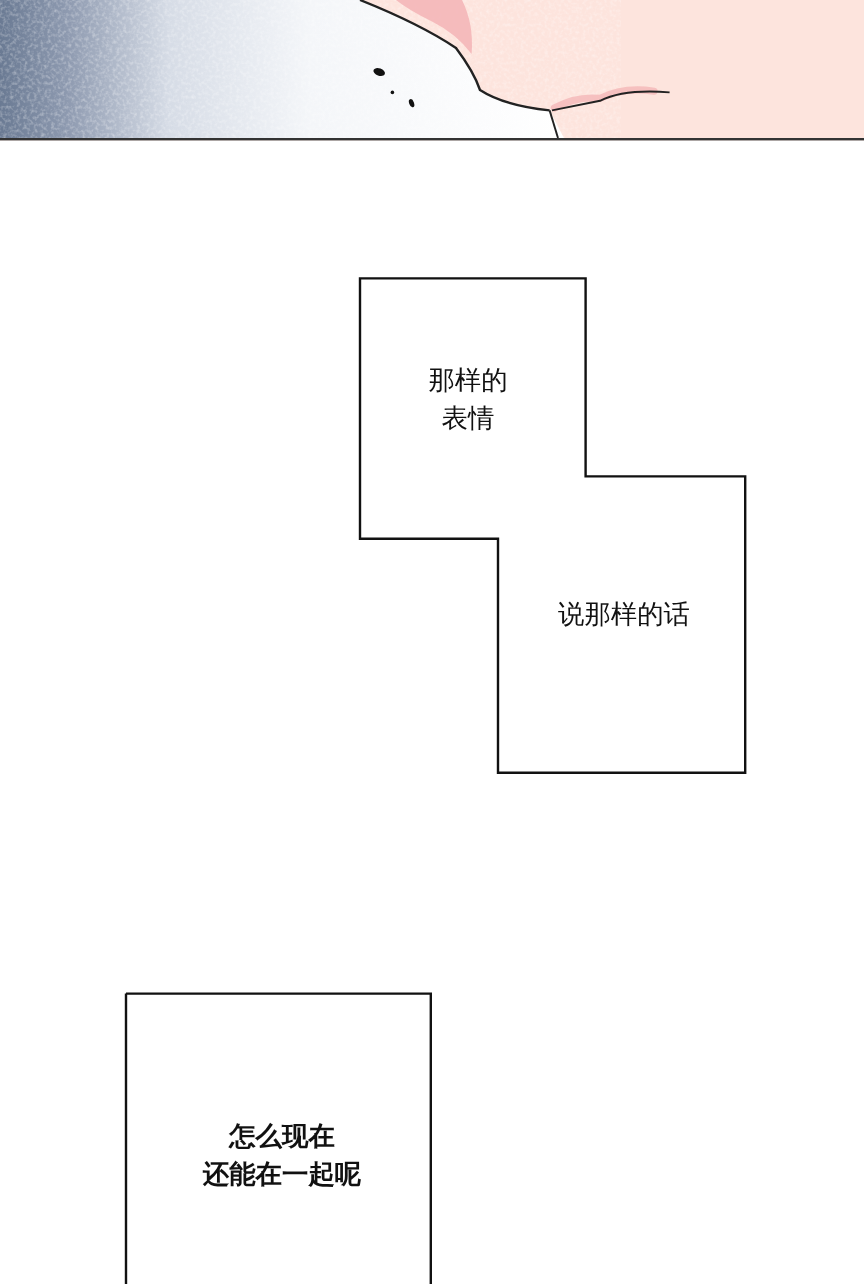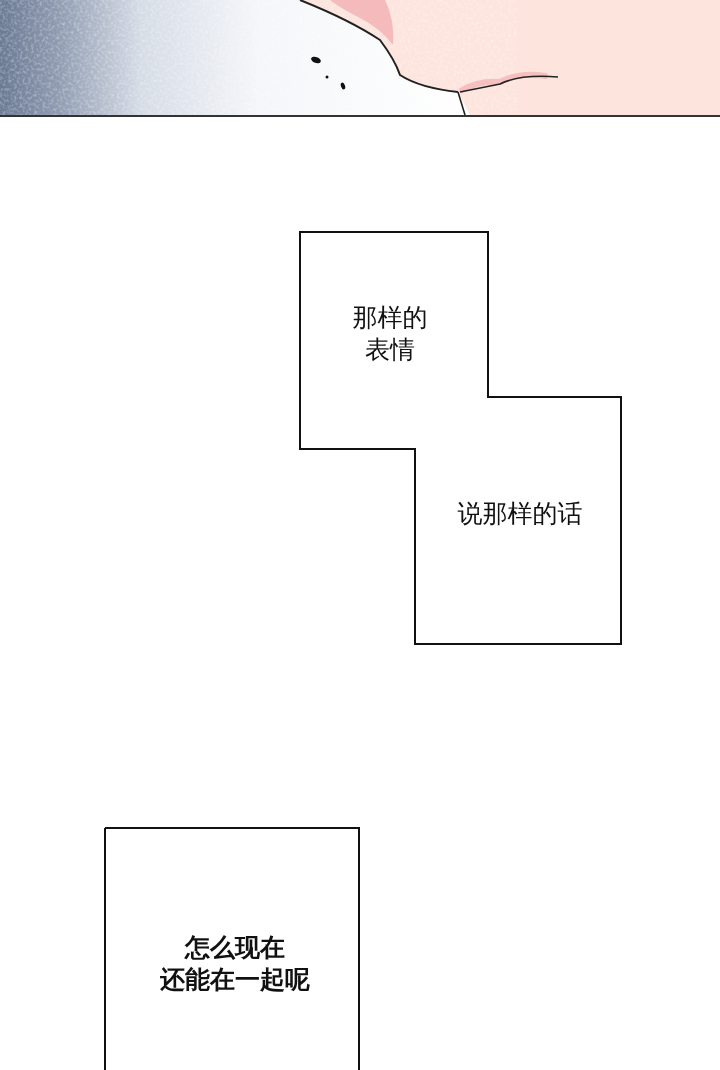--- a/index.html
+++ b/index.html
@@ -9,21 +9,21 @@
     font-family: "DejaVu Sans", "Liberation Sans", sans-serif;
   }
   .top-panel {
     position: absolute; left: 0; top: 0; width: 720px; height: 115px;
     overflow: hidden;
     border-bottom: 2px solid #333;
     background: #fde4dd;
   }
   .top-panel svg { position: absolute; left: 0; top: 0; }
   .bubble-text {
-    position: absolute; color: #111; font-size: 25px; line-height: 32px;
+    position: absolute; color: #111; font-size: 22px; line-height: 32px;
     text-align: center; white-space: pre-line; letter-spacing: 0px;
   }
   .outline { position: absolute; left: 0; top: 0; }
 </style>
 </head>
 <body>
 
 <div class="top-panel">
   <svg width="720" height="115" viewBox="0 0 720 115">
     <defs>
@@ -60,16 +60,16 @@
 </div>
 
 <svg class="outline" width="720" height="1070">
   <path d="M300 232 L488 232 L488 397 L621 397 L621 644 L415 644 L415 449 L300 449 Z" fill="#ffffff" stroke="#111" stroke-width="2"></path>
   <path d="M105 828 L359 828 L359 1070 M105 1070 L105 828" fill="#ffffff" stroke="#111" stroke-width="2"></path>
 </svg>
 
 <div class="bubble-text" style="left:320px; top:302px; width:140px;">那样的
 表情</div>
 
-<div class="bubble-text" style="left:420px; top:498px; width:200px;">说那样的话</div>
+<div class="bubble-text" style="left:420px; top:498px; width:200px;font-family:Liberation Mono, monospace;">说那样的话</div>
 
 <div class="bubble-text" style="left:120px; top:932px; width:230px;font-weight:bold;">怎么现在
 还能在一起呢</div>
 
 </body></html>

